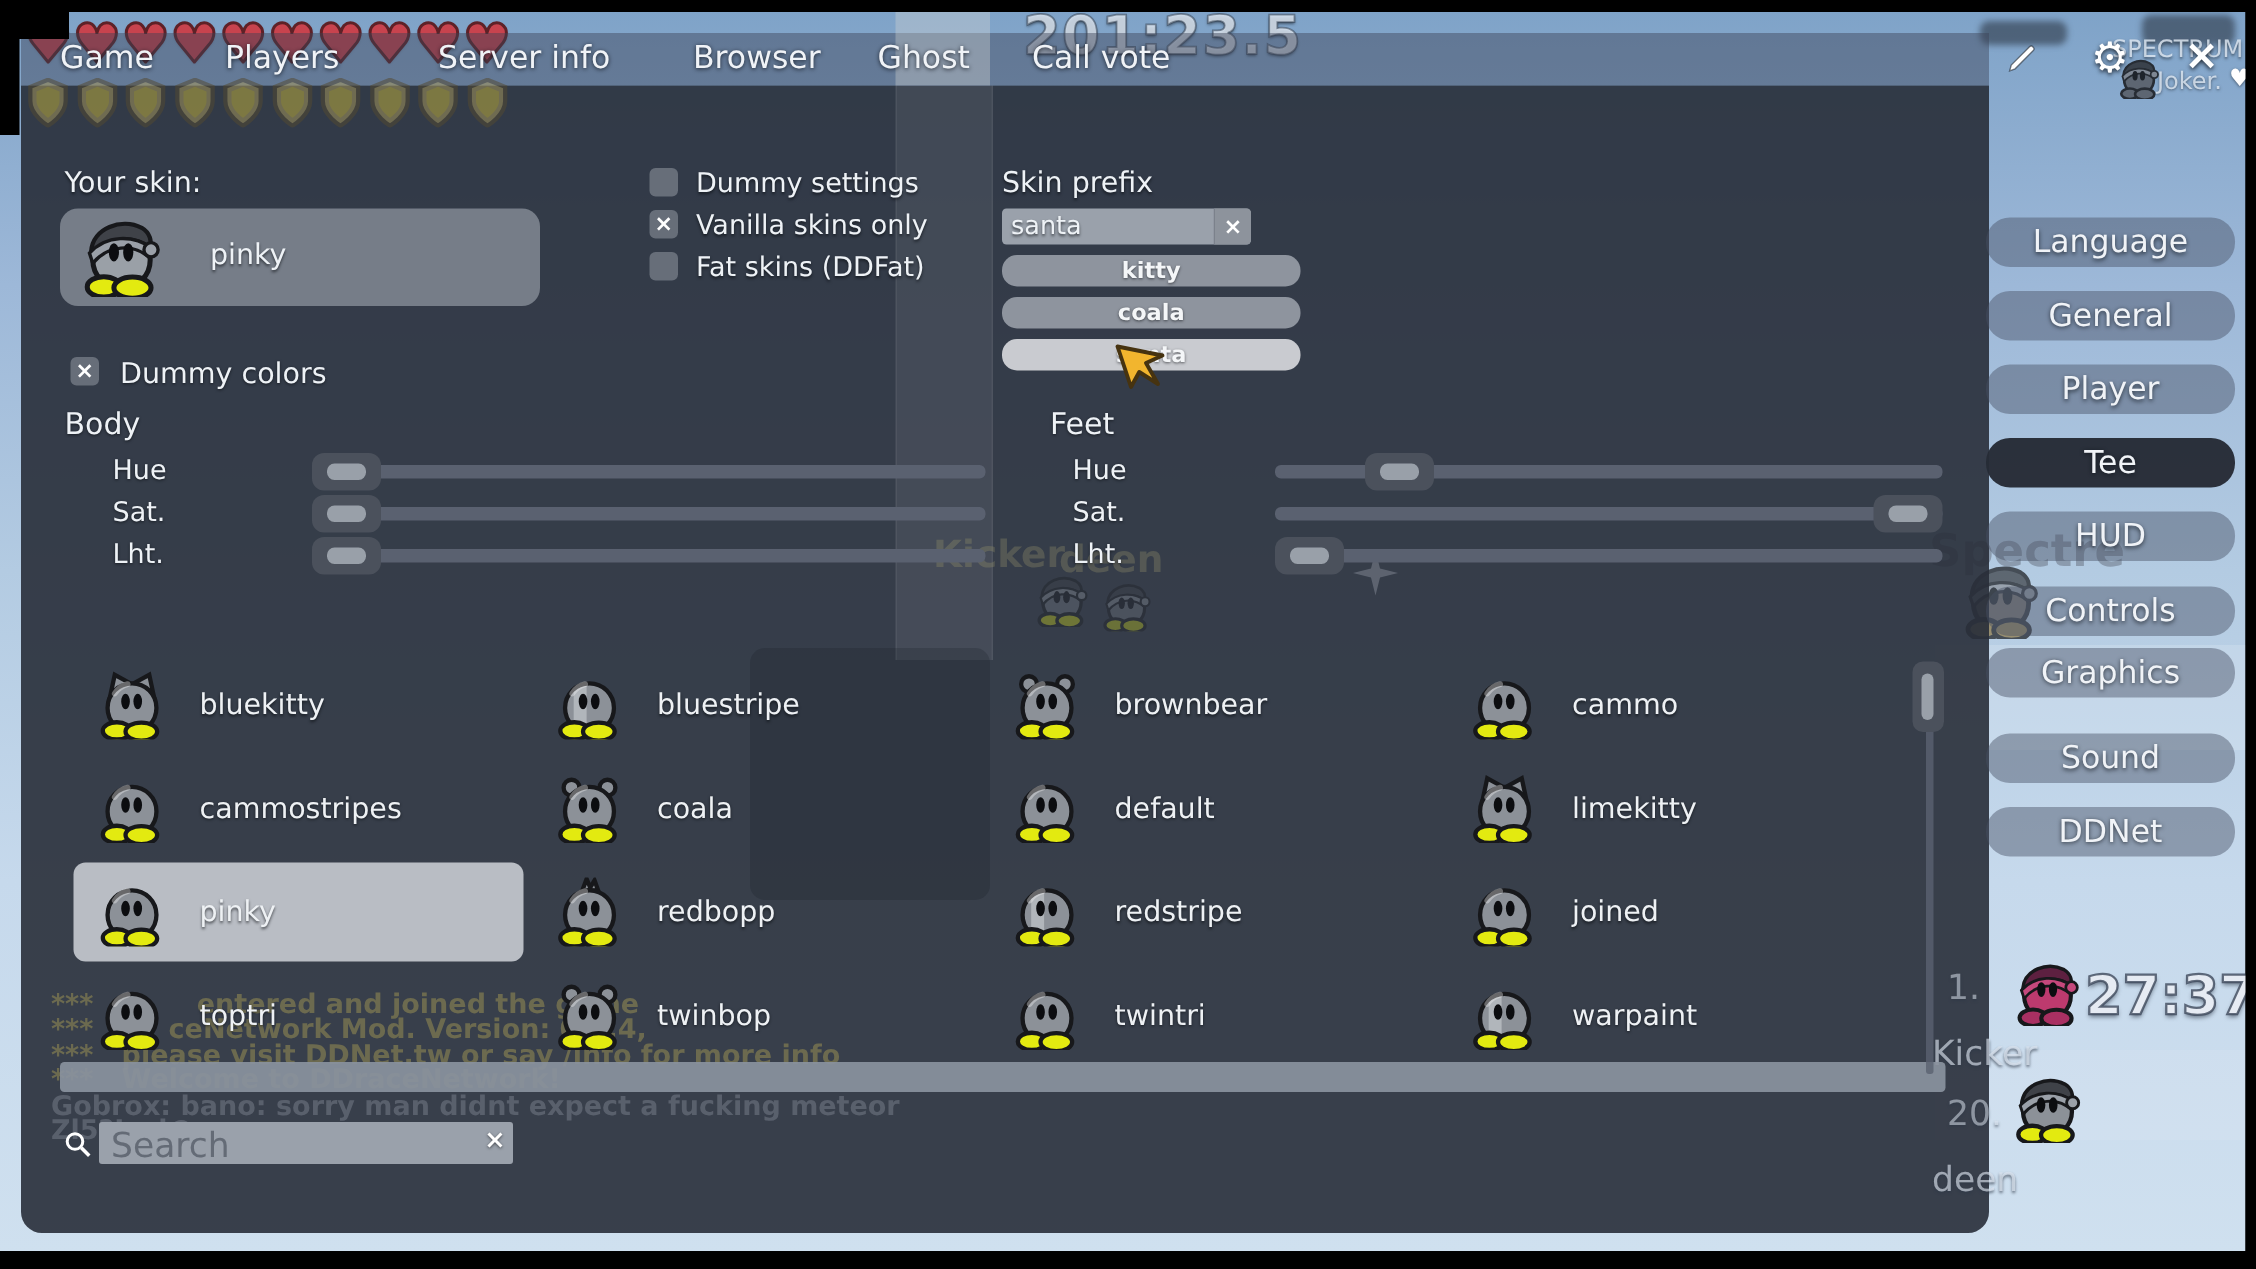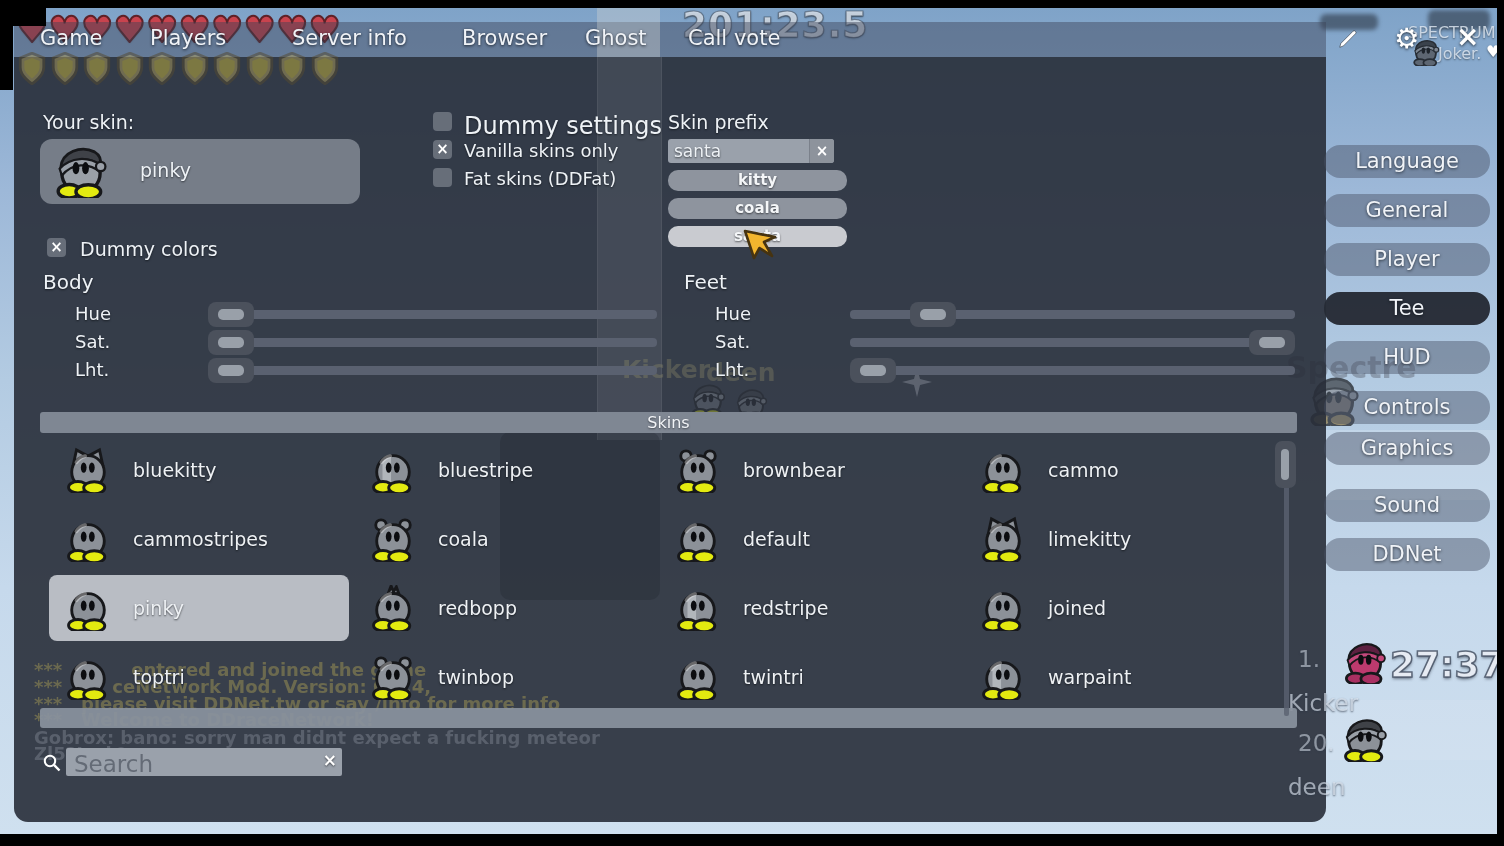--- a/index.html
+++ b/index.html
@@ -35,21 +35,21 @@
          border-radius:0 0 14px 14px;z-index:5;}
   .lbl{z-index:8;color:#eef2f6;text-shadow:0 1px 2px rgba(8,10,14,.65);white-space:pre;}
   
   #preview-box{left:40px;top:139px;width:320px;height:65px;background:#767d88;border-radius:12px;z-index:7;}
   .checkbox{width:19px;height:19px;background:#676e79;border-radius:4px;z-index:8;
             color:#fff;font-size:15px;font-weight:700;text-align:center;line-height:19px;}
   .prefix-input{left:668px;top:139px;width:166px;height:24px;background:#9aa1ab;border-radius:3px;z-index:8;}
   .prefix-clear{position:absolute;right:0;top:0;width:24px;height:24px;background:#8d939c;
                 border-left:1px solid #7b818b;border-radius:0 3px 3px 0;color:#fff;font-weight:700;
                 font-size:15px;text-align:center;line-height:24px;}
-  .pfx-btn{left:668px;width:179px;height:21px;border-radius:10px;background:#8e949e;z-index:8;
+  .pfx-btn{left:668px;width:199px;height:21px;border-radius:10px;background:#8e949e;z-index:8;
            color:#f4f6f8;font-size:15px;font-weight:600;text-align:center;line-height:21px;
            text-shadow:0 1px 2px rgba(8,10,14,.6);}
   .pfx-btn.hover{background:#c9cbd0;}
   .slider-track{height:9px;background:#5a6170;border-radius:4px;z-index:8;}
   .slider-handle{position:absolute;top:-8px;width:46px;height:25px;background:#4b515c;border-radius:8px;}
   .slider-handle i{position:absolute;left:10px;top:7px;width:26px;height:11px;background:#99a0a9;border-radius:5px;display:block;}
   #skins-header{left:40px;top:412px;width:1257px;height:21px;background:#7f8793;border-radius:3px;z-index:7;
                 color:#f2f4f7;font-size:16px;text-align:center;line-height:21px;text-shadow:0 1px 2px rgba(8,10,14,.5);}
   .skin-cell{width:300px;height:66px;z-index:8;border-radius:8px;}
   .skin-cell.sel{background:#b9bdc4;}
@@ -274,21 +274,21 @@
            <circle cx="41.5" cy="20" r="4.2" fill="#9aa0a8" stroke="#17181b" stroke-width="2"></circle>
     <ellipse cx="13.5" cy="42" rx="9.8" ry="6" fill="#e3ea10" stroke="#17181b" stroke-width="3"></ellipse>
     <ellipse cx="30.5" cy="42.5" rx="11" ry="6.3" fill="#e3ea10" stroke="#17181b" stroke-width="3"></ellipse>
     <ellipse cx="19.5" cy="21.5" rx="3" ry="5.4" fill="#0c0d10"></ellipse>
     <ellipse cx="28" cy="21.5" rx="3" ry="5.4" fill="#0c0d10"></ellipse>
   </svg></div>
     <div class="abs lbl" style="left:100px;top:20px;font-size:19px;">pinky</div>
   </div>
 
   <div class="abs checkbox" style="left:433px;top:112px;"></div>
-  <div class="abs lbl" style="left:464px;top:112px;font-size:24px;">Dummy settings</div>
+  <div class="abs lbl" style="left:464px;top:112px;font-size:18px;">Dummy settings</div>
   <div class="abs checkbox" style="left:433px;top:140px;">×</div>
   <div class="abs lbl" style="left:464px;top:140px;font-size:18px;">Vanilla skins only</div>
   <div class="abs checkbox" style="left:433px;top:168px;"></div>
   <div class="abs lbl" style="left:464px;top:168px;font-size:18px;">Fat skins (DDFat)</div>
 
   <div class="abs lbl" style="left:668px;top:111px;font-size:19px;">Skin prefix</div>
   <div class="abs prefix-input">
     <span class="abs lbl" style="left:6px;top:2px;font-size:17px;">santa</span>
     <span class="prefix-clear"><span>×</span></span>
   </div>
@@ -314,42 +314,41 @@
         <span class="slider-handle" style="left:calc(0 * (100% - 46px));">
           <i></i>
         </span>
       </div>
       <div class="abs lbl" style="left:75px;top:359px;font-size:18px;">Lht.</div>
       <div class="abs slider-track" style="left:208px;top:366px;width:449px;">
         <span class="slider-handle" style="left:calc(0 * (100% - 46px));">
           <i></i>
         </span>
       </div>
-      <div class="abs lbl" style="left:684px;top:270px;font-size:20px;">Feet</div>
+      <div class="abs lbl" style="left:700px;top:270px;font-size:20px;">Feet</div>
       <div class="abs lbl" style="left:715px;top:303px;font-size:18px;">Hue</div>
       <div class="abs slider-track" style="left:850px;top:310px;width:445px;">
         <span class="slider-handle" style="left:calc(0.15 * (100% - 46px));">
           <i></i>
         </span>
       </div>
       <div class="abs lbl" style="left:715px;top:331px;font-size:18px;">Sat.</div>
       <div class="abs slider-track" style="left:850px;top:338px;width:445px;">
         <span class="slider-handle" style="left:calc(1 * (100% - 46px));">
           <i></i>
         </span>
       </div>
       <div class="abs lbl" style="left:715px;top:359px;font-size:18px;">Lht.</div>
       <div class="abs slider-track" style="left:850px;top:366px;width:445px;">
         <span class="slider-handle" style="left:calc(0 * (100% - 46px));">
           <i></i>
         </span>
       </div>
     </div>
 
-  <div class="abs" id="skins-header">Skins</div>
   <div id="skins-grid">
       <div class="abs skin-cell" style="left:49px;top:437px;">
      <span class="tee-wrap"><svg width="46" height="46" viewBox="0 0 48 48">
     <path d="M9 17 L12 3 L23 9 Z" fill="#8c9198" stroke="#17181b" stroke-width="3"></path>
             <path d="M39 17 L36 3 L25 9 Z" fill="#8c9198" stroke="#17181b" stroke-width="3"></path>
     <circle cx="24" cy="26" r="17" fill="#8c9198" stroke="#17181b" stroke-width="3"></circle>
     <path d="M12 16 a15 15 0 0 1 9 -6.5" stroke="rgba(255,255,255,.35)" stroke-width="4" fill="none" stroke-linecap="round"></path>
 
     <ellipse cx="13.5" cy="42" rx="9.8" ry="6" fill="#e3ea10" stroke="#17181b" stroke-width="3"></ellipse>
     <ellipse cx="30.5" cy="42.5" rx="11" ry="6.3" fill="#e3ea10" stroke="#17181b" stroke-width="3"></ellipse>

